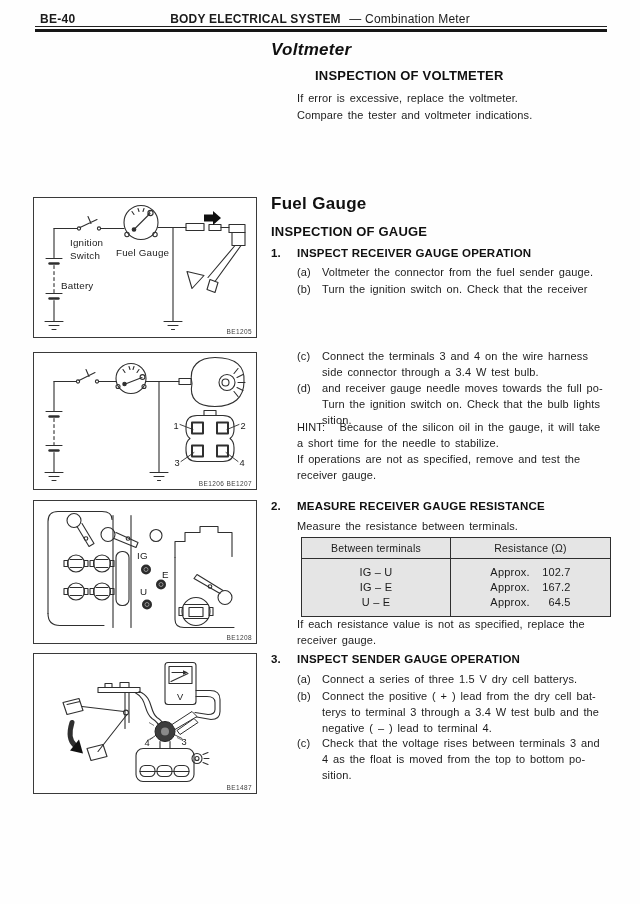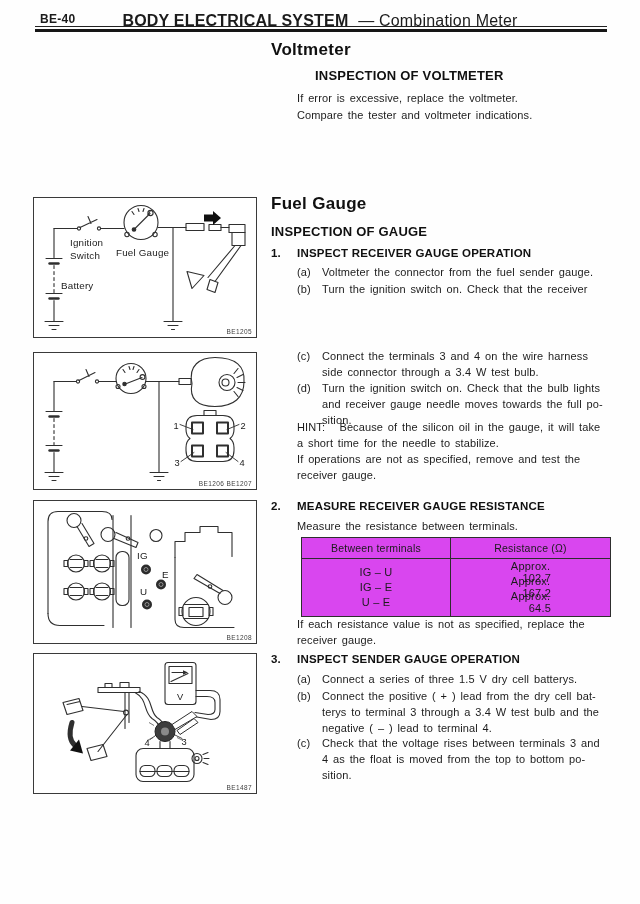--- a/index.html
+++ b/index.html
@@ -12,31 +12,31 @@
   .body{font-size:11px;line-height:16px;letter-spacing:.12px;word-spacing:1.6px;color:#1c1c1c;}
   .lh17{line-height:17px;}
   .b{font-weight:bold;}
   .h1{font-size:17px;font-weight:bold;letter-spacing:.3px;color:#101010;}
   .h2{font-size:13px;font-weight:bold;letter-spacing:.2px;color:#101010;}
   .step{display:flex;font-size:11.5px;font-weight:bold;letter-spacing:.2px;color:#101010;}
   .step .num{width:26px;flex:none;}
   .item{display:flex;}
   .item .lbl{width:25px;flex:none;}
   .hdr-num{font-size:12px;font-weight:bold;letter-spacing:.3px;}
-  .hdr-title{width:640px;text-align:center;font-size:16px;letter-spacing:.2px;}
+  .hdr-title{width:640px;text-align:center;font-size:12px;letter-spacing:.2px;}
   .rule{background:#222;}
   
-  .spec-table{position:absolute;left:301px;top:537px;width:310px;border:1.4px solid #2e2e2e;background:#d946ef;box-sizing:border-box;}
+  .spec-table{position:absolute;left:301px;top:537px;width:310px;border:1.4px solid #2e2e2e;background:#e5e5e5;box-sizing:border-box;}
   .thead{display:grid;grid-template-columns:148px 1fr;border-bottom:1.2px solid #2e2e2e;}
   .thead>div{height:20px;display:flex;align-items:center;justify-content:center;font-size:10.5px;letter-spacing:.2px;}
   .tbody{display:grid;grid-template-columns:148px 1fr;}
   .tcol{padding:5px 0 7px;display:flex;flex-direction:column;justify-content:center;}
   .tcol>div{height:15px;display:flex;align-items:center;justify-content:center;font-size:11px;letter-spacing:.2px;}
   .vline{border-left:1.2px solid #2e2e2e;}
-  .res{display:flex;justify-content:center;flex-direction:column;}
+  .res{display:flex;justify-content:center;}
   .res .val{width:34px;text-align:right;margin-left:7px;}
   
   .figure{position:absolute;border:1.3px solid #3a3a3a;box-sizing:border-box;background:#fff;text-align:right;}
   .figure svg{display:block;width:100%;height:100%;}
   .fig-code{position:absolute;right:4px;bottom:2px;font-size:6.5px;letter-spacing:.4px;color:#3f3f3f;}
   .fig-text{font-size:9.8px;fill:#1a1a1a;letter-spacing:.2px;}
   .fig-text-sm{font-size:9.3px;fill:#1a1a1a;}
 </style>
 </head>
 <body>
@@ -44,21 +44,21 @@
 <div class="page">
 
   <div class="abs hdr-title" style="top:12px;left:0;">
     <span class="b">BODY ELECTRICAL SYSTEM</span>
     <span style="margin-left:5px;">— Combination Meter</span>
   </div>
   <div class="abs hdr-num" style="left:40px;top:12px;background:#fefefe;padding-right:10px;">BE-40</div>
   <div class="abs rule" style="left:35px;top:26px;width:572px;height:1.2px;"></div>
   <div class="abs rule" style="left:35px;top:29px;width:572px;height:3px;background:#161616;"></div>
 
-  <div class="abs h1" style="left:271px;top:40px;">Voltmeter</div>
+  <div class="abs h1" style="left:271px;top:40px;font-style:italic;">Voltmeter</div>
   <div class="abs h2" style="left:271px;top:68px;margin-left:44px;">INSPECTION OF VOLTMETER</div>
   <div class="abs body lh17" style="left:297px;top:90px;">
     <span class="tl">If error is excessive, replace the voltmeter.</span>
     <span class="tl">Compare the tester and voltmeter indications.</span>
   </div>
 
   <div class="abs h1" style="left:271px;top:194px;">Fuel Gauge</div>
   <div class="abs h2" style="left:271px;top:224px;">INSPECTION OF GAUGE</div>
 
   <div class="abs step" style="left:271px;top:247px;">
@@ -80,22 +80,22 @@
   <div class="abs body item" style="left:297px;top:348px;">
     <span class="lbl">(c)</span>
     <span>
       <span class="tl">Connect the terminals 3 and 4 on the wire harness</span>
       <span class="tl">side connector through a 3.4 W test bulb.</span>
     </span>
   </div>
   <div class="abs body item" style="left:297px;top:380px;">
     <span class="lbl">(d)</span>
     <span>
+      <span class="tl">and receiver gauge needle moves towards the full po-</span>
       <span class="tl">Turn the ignition switch on. Check that the bulb lights</span>
-      <span class="tl">and receiver gauge needle moves towards the full po-</span>
       <span class="tl">sition.</span>
     </span>
   </div>
   <div class="abs body" style="left:297px;top:419px;">
     <span class="tl">HINT:   Because of the silicon oil in the gauge, it will take</span>
     <span class="tl">a short time for the needle to stabilize.</span>
   </div>
   <div class="abs body" style="left:297px;top:451px;">
     <span class="tl">If operations are not as specified, remove and test the</span>
     <span class="tl">receiver gauge.</span>

